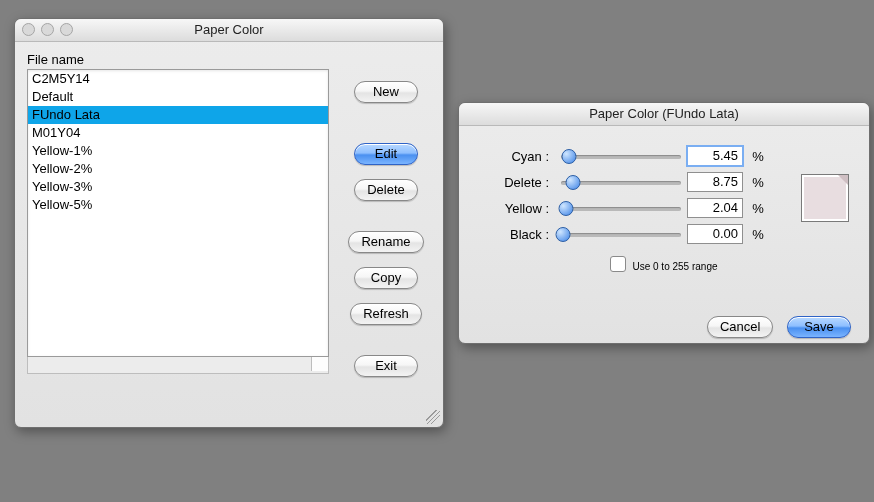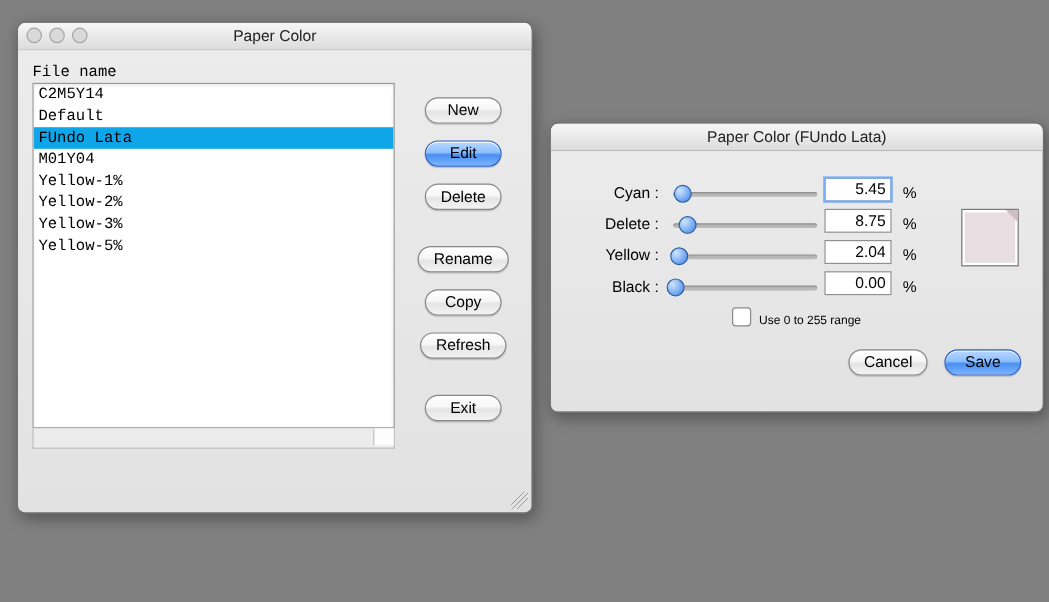--- a/index.html
+++ b/index.html
@@ -45,21 +45,20 @@
   width: 13px;
   height: 13px;
   border-radius: 50%;
   background: #d9d9d9;
   border: 1px solid #a5a5a5;
   box-sizing: border-box;
 }
 
 .win-body {
   padding: 10px 12px 12px 12px;
-  font-family: Liberation Mono, monospace;
 }
 
 .label {
   font-size: 13px;
   margin-bottom: 2px;
 }
 
 .listbox {
   background: #fff;
   border: 1px solid #9a9a9a;
@@ -120,20 +119,21 @@
   border-radius: 12px;
   background: linear-gradient(#ffffff 0%, #f6f6f6 45%, #e4e4e4 55%, #f3f3f3 100%);
   box-shadow: inset 0 1px 0 #fff, 0 1px 1px rgba(0,0,0,0.2);
   cursor: default;
   box-sizing: border-box;
 }
 .aqua-btn.default {
   border-color: #2f63c6;
   background: linear-gradient(#b9d9ff 0%, #8ebfff 45%, #4a90f0 55%, #7ab4ff 100%);
   color: #000;
+  margin-top: 26px;
 }
 
 .resize-grip {
   position: absolute;
   right: 3px;
   bottom: 3px;
   width: 14px;
   height: 14px;
 }
 .resize-grip::before {
@@ -146,21 +146,21 @@
     linear-gradient(135deg, transparent 0 13px, #9a9a9a 13px 14px, transparent 14px);
 }
 
 
 .edit-body {
   padding: 18px 18px 14px 18px;
 }
 
 .slider-row {
   display: flex;
-  align-items: flex-end;
+  align-items: center;
   height: 24px;
   margin-bottom: 2px;
 }
 .slider-label {
   width: 72px;
   text-align: right;
   padding-right: 6px;
   font-size: 13px;
 }
 .slider-track {

